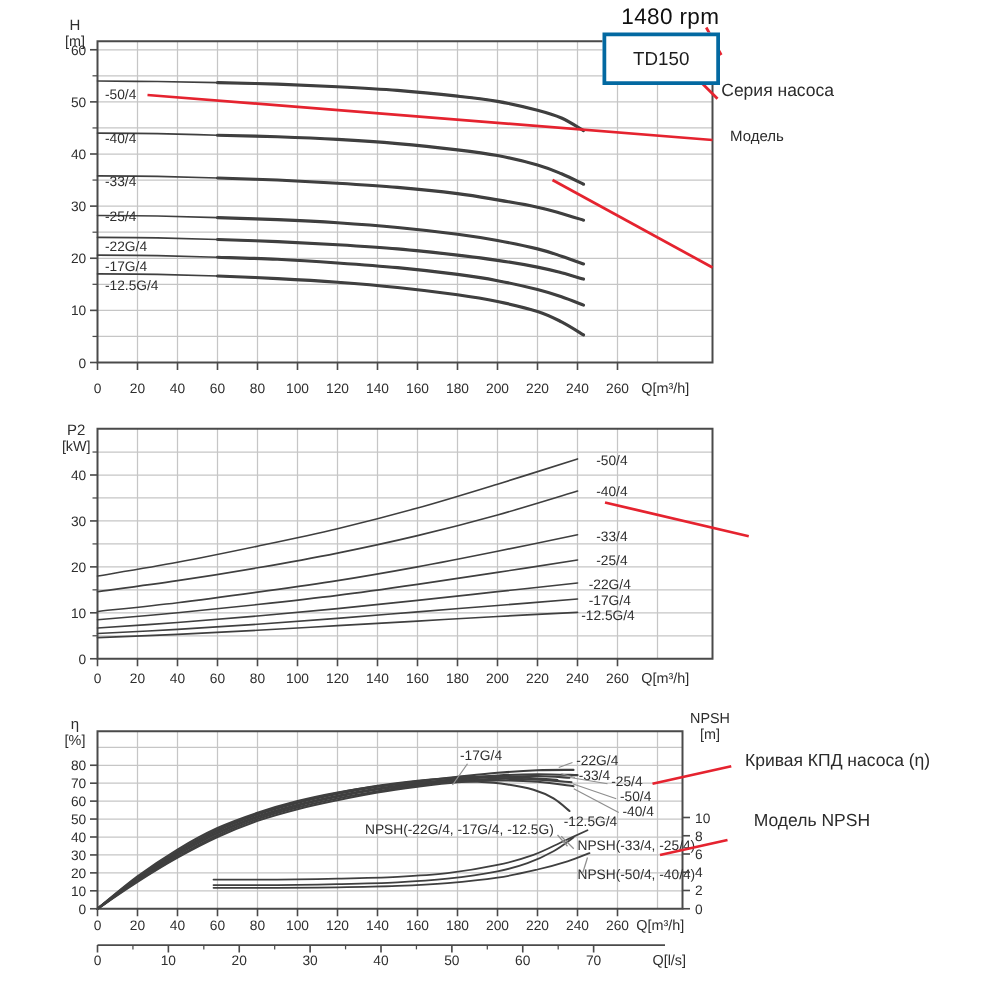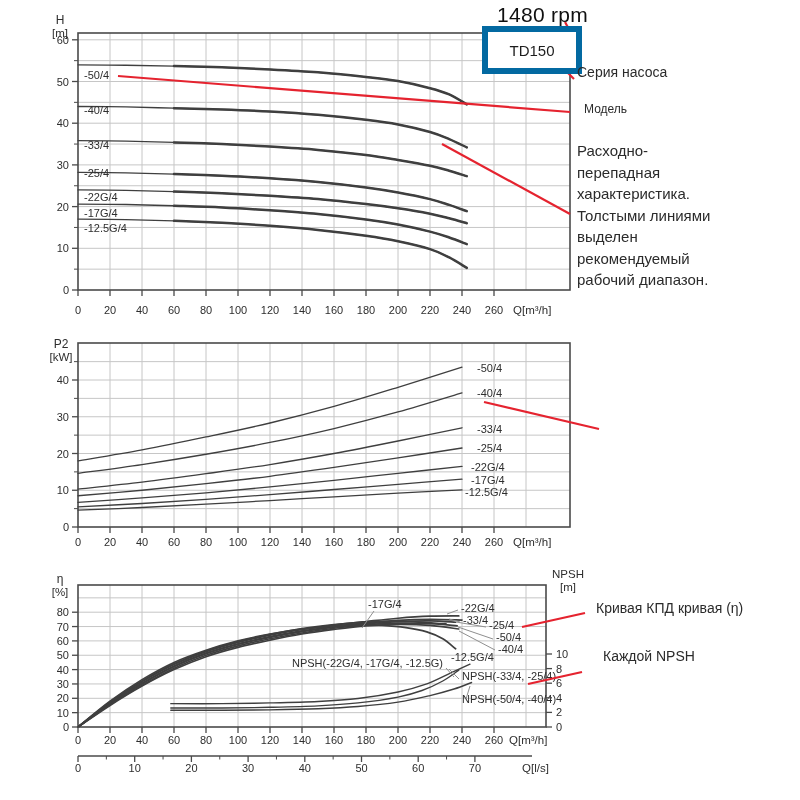--- a/index.html
+++ b/index.html
@@ -1,22 +1,22 @@
 <!DOCTYPE html>
 <html><head>
 <meta charset="utf-8">
 <style>
   html,body{margin:0;padding:0;background:#ffffff}
   .stage{position:relative;width:800px;height:800px;background:#fff;
          font-family:"Liberation Sans",sans-serif;overflow:hidden}
   .stage svg{position:absolute;left:0;top:0}
   .leaders line{stroke:#8f8f8f;stroke-width:1}
   .redlines line{stroke:#e5232f;stroke-width:2.2}
-  .rpm{position:absolute;left:497px;top:3px;font-size:21px;color:#101010;letter-spacing:.3px}
-  .tdbox{position:absolute;left:482px;top:26px;width:88px;height:36px;border:6px solid #0369a1;
+  .rpm{position:absolute;left:497px;top:3px;font-size:18px;color:#101010;letter-spacing:.3px}
+  .tdbox{position:absolute;left:482px;top:26px;width:88px;height:36px;border:3px solid #0369a1;
          background:#fff;display:flex;align-items:center;justify-content:center;
          font-size:15px;color:#1d1d1d}
   .callout{position:absolute;color:#2b2b2b;white-space:pre-line}
   .c-rated{left:577px;top:36px;font-size:13px;line-height:14px}
   .c-series{left:577px;top:64px;font-size:14px}
   .c-model{left:584px;top:102px;font-size:12px}
   .c-flowhead{left:577px;top:140px;font-size:15px;line-height:21.5px;width:220px}
   .c-power{left:582px;top:386px;font-size:15px;line-height:21px;width:215px}
   .c-eff{left:596px;top:600px;font-size:14px}
   .c-npsh{left:603px;top:648px;font-size:14px}
@@ -376,22 +376,15 @@
       <line x1="528" y1="684" x2="582" y2="672"></line>
     </g>
   </svg>
 
   <div class="rpm">1480 rpm</div>
   <div class="tdbox">
     <span>TD150</span>
   </div>
   <div class="callout c-series">Серия насоса</div>
   <div class="callout c-model">Модель</div>
-  <div class="callout c-flowhead">Расходно-
-перепадная
-характеристика.
-Толстыми линиями
-выделен
-рекомендуемый
-рабочий диапазон.</div>
-  <div class="callout c-eff">Кривая КПД кривая (η)</div>
-  <div class="callout c-npsh">Каждой NPSH</div>
+  <div class="callout c-eff">Кривая КПД насоса (η)</div>
+  <div class="callout c-npsh">Модель NPSH</div>
 </div>
 
 </body></html>

